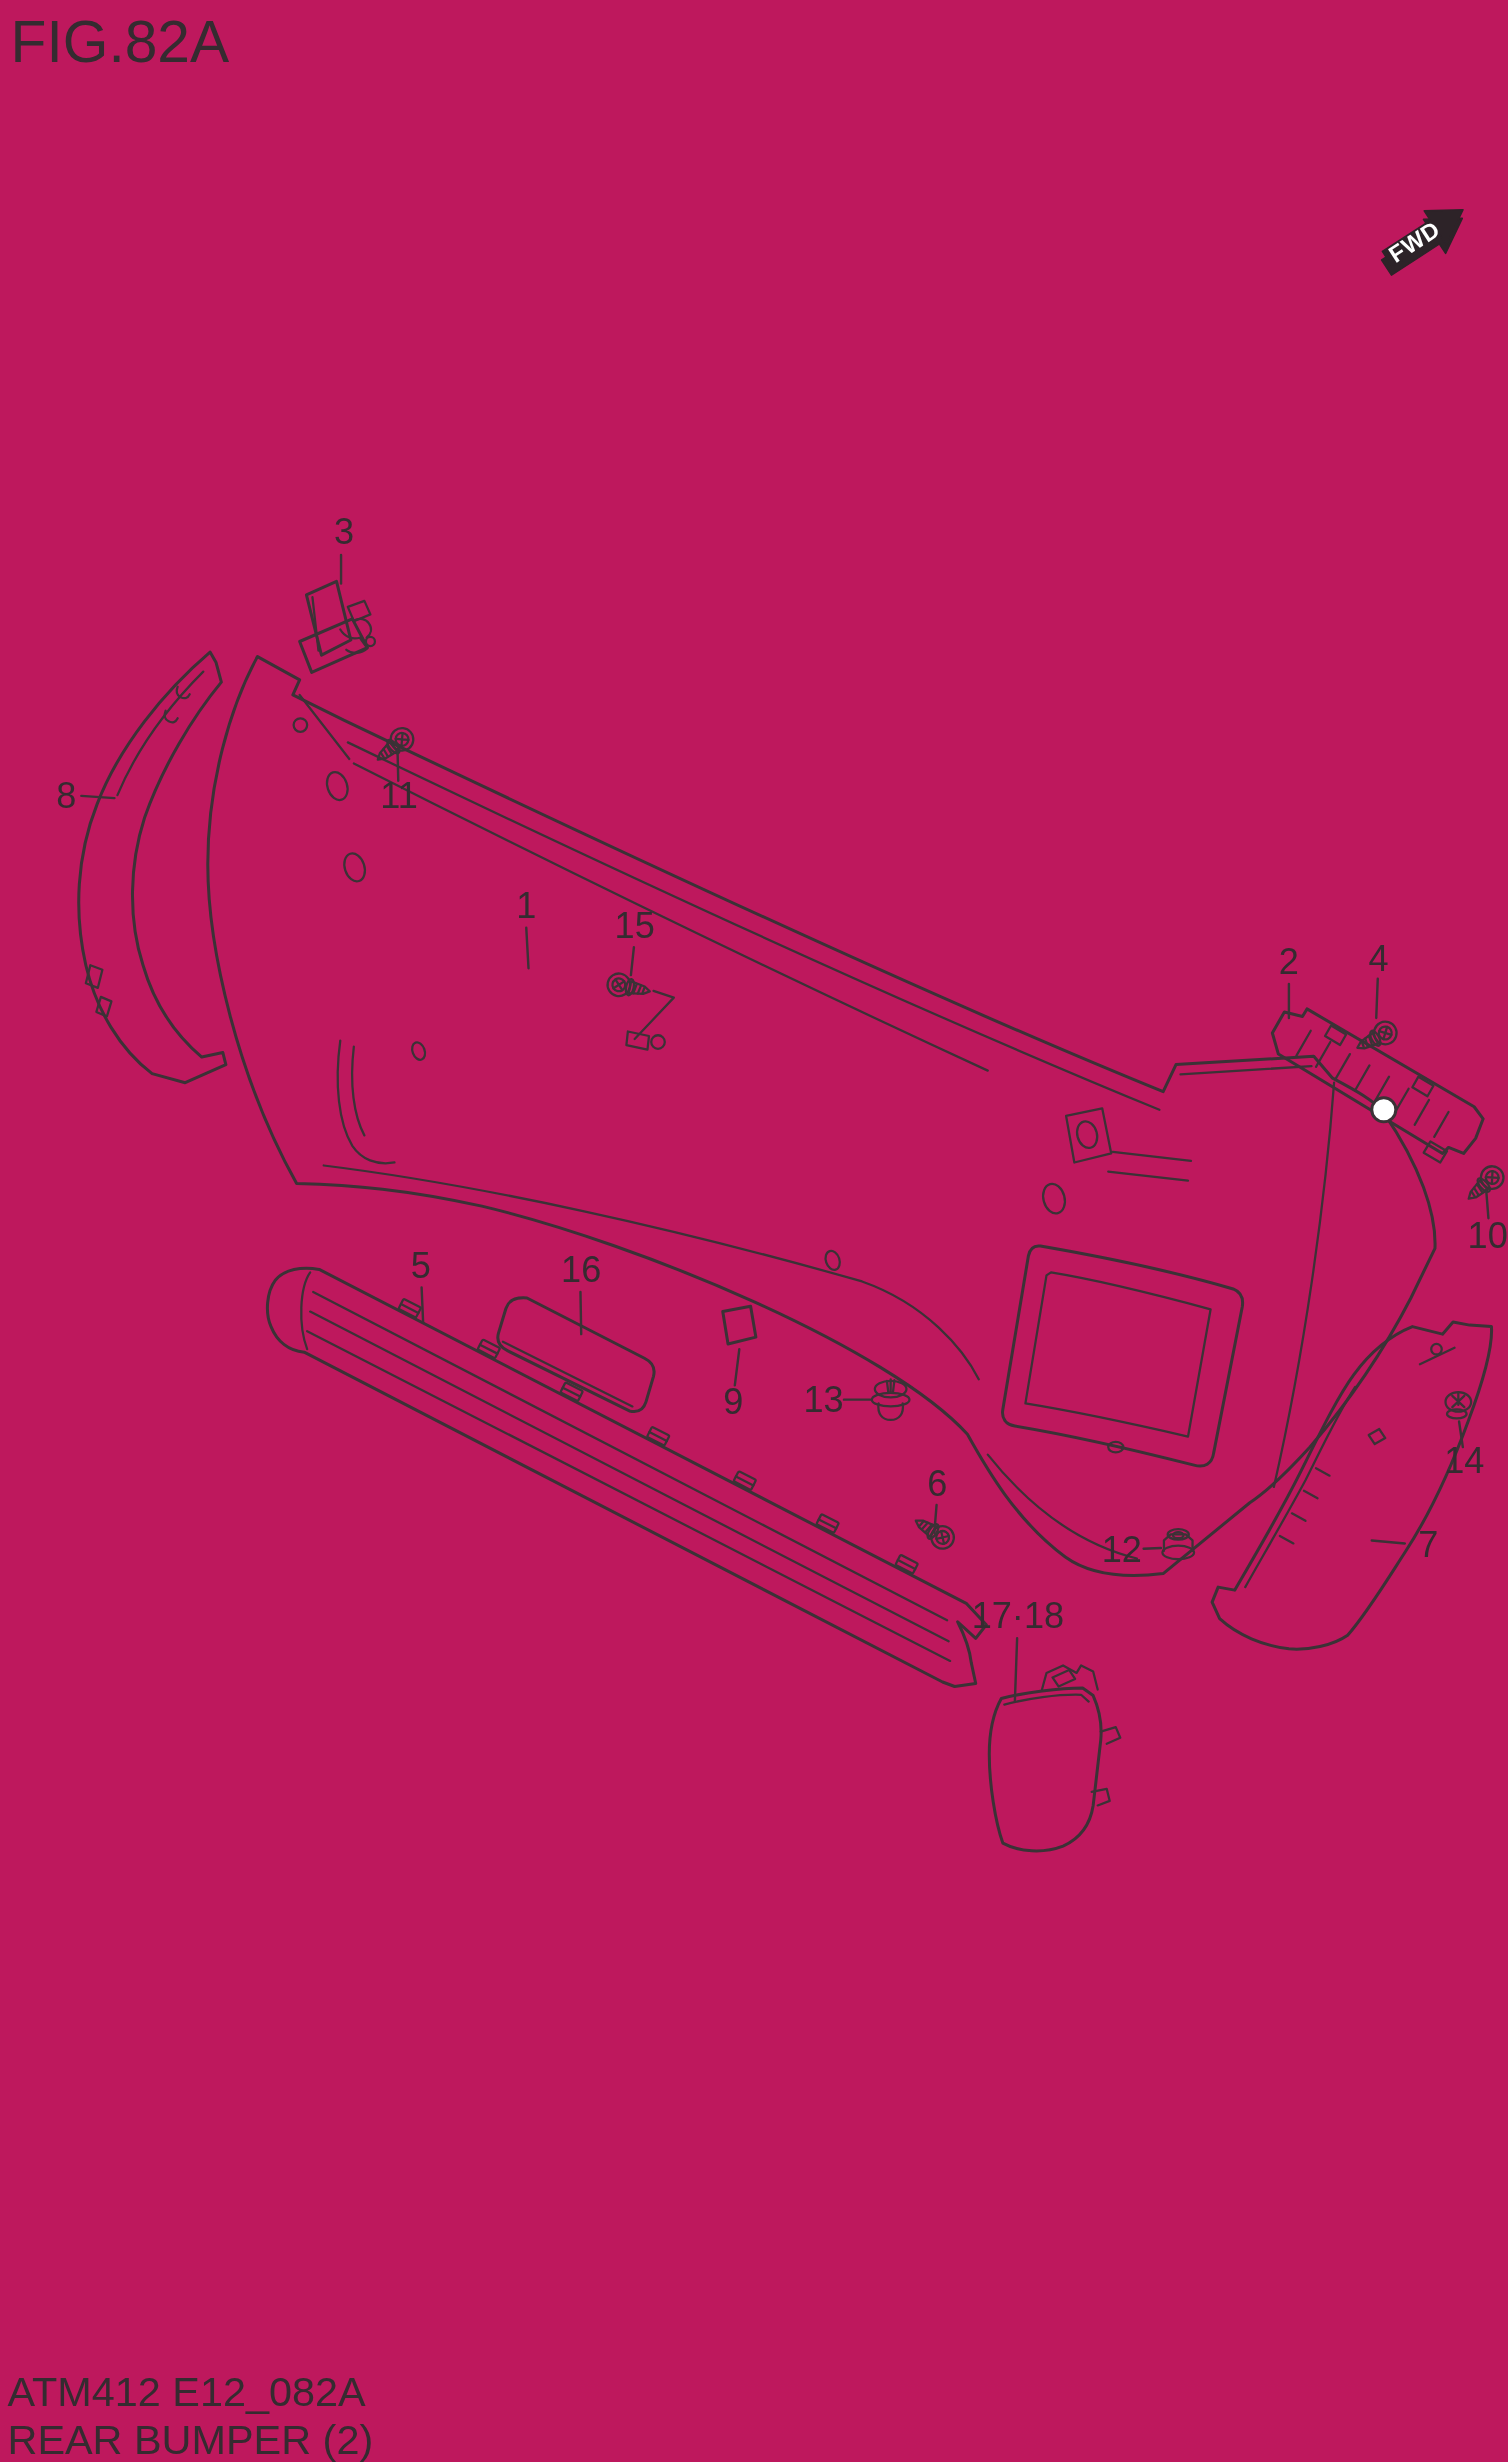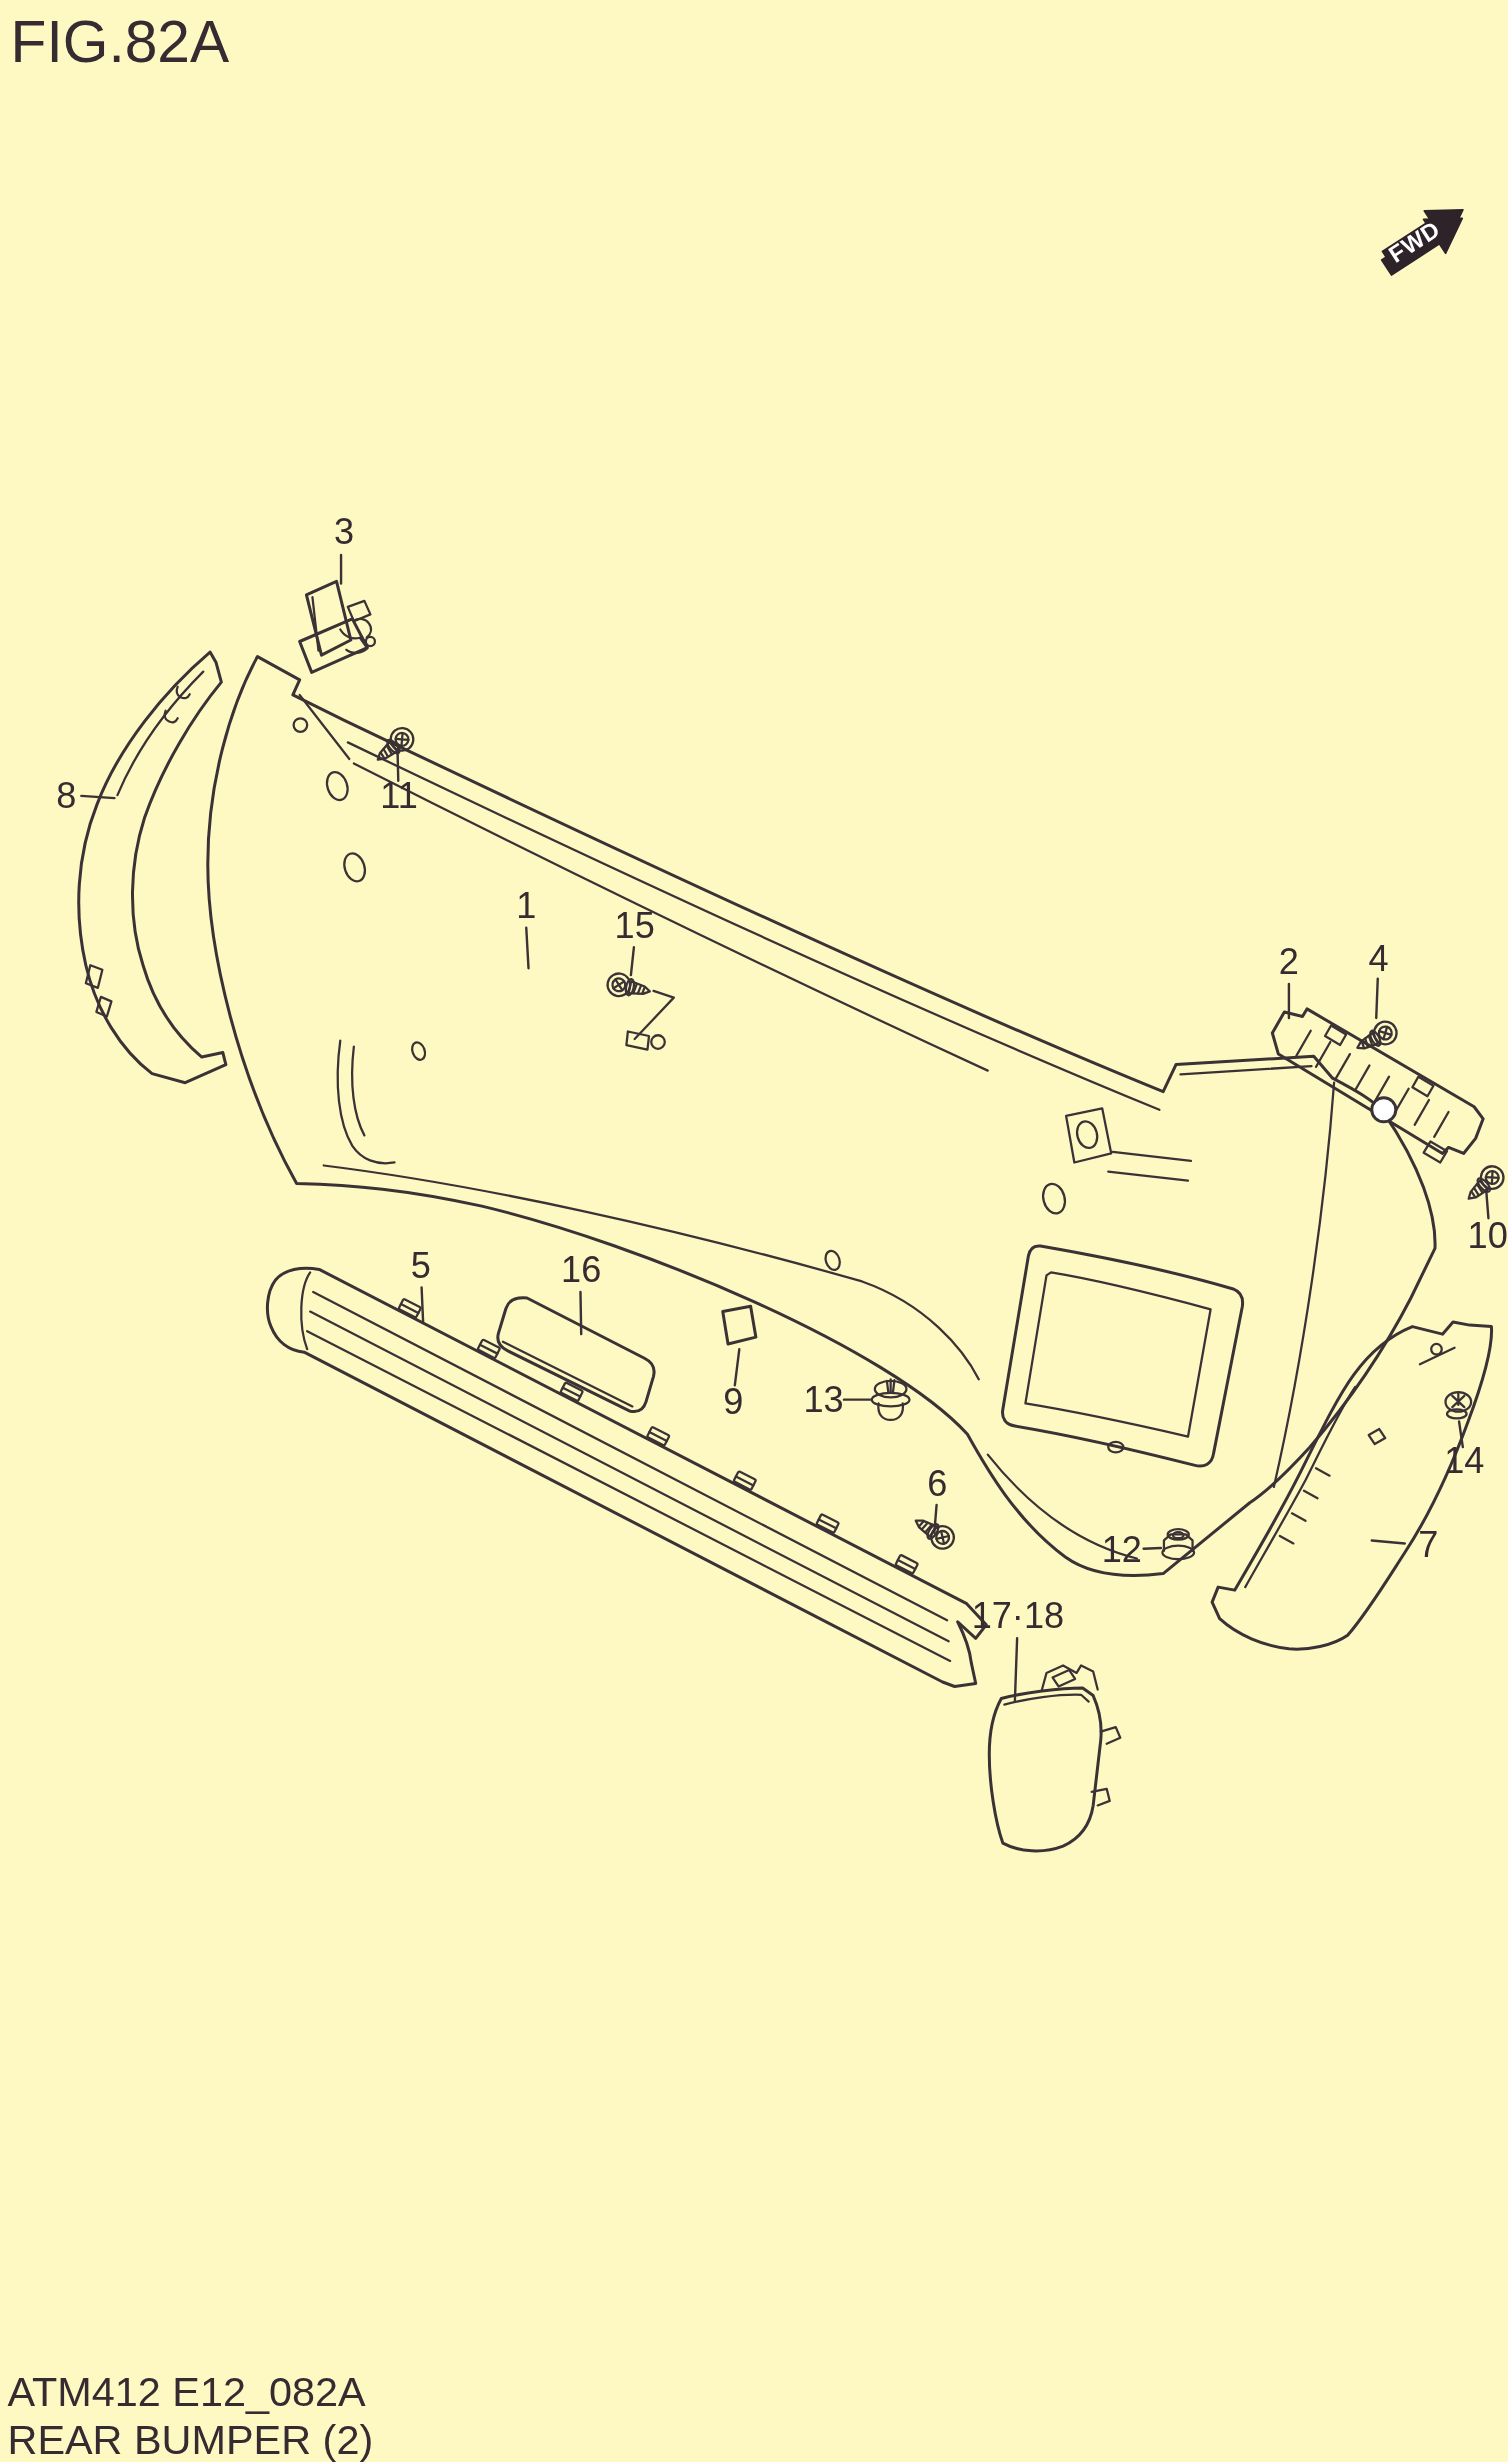--- a/index.html
+++ b/index.html
@@ -1,16 +1,16 @@
 <!DOCTYPE html>
 <html style="font-size:12px"><head>
 <meta charset="utf-8">
 <style>
   html,body{margin:0;padding:0;background:#ffffff;}
-  #page{position:relative;width:1508px;height:2462px;background:#fef9c3;overflow:hidden;
+  #page{position:relative;width:1508px;height:2462px;background:#be185d;overflow:hidden;
         font-family:"Liberation Sans", sans-serif;}
   svg{position:absolute;left:0;top:0;}
   .ln{fill:none;stroke:#3b3236;stroke-width:4;stroke-linecap:round;stroke-linejoin:round;}
   .ln2{fill:none;stroke:#3b3236;stroke-width:3;stroke-linecap:round;stroke-linejoin:round;}
   .fillw{fill:#ffffff;stroke:#3b3236;stroke-width:4;stroke-linejoin:round;}
   .lead{fill:none;stroke:#3b3236;stroke-width:3.2;stroke-linecap:round;}
   .callout{font-size:48px;fill:#352b30;text-anchor:middle;font-family:"Liberation Sans",sans-serif;}
   .title{font-size:78px;fill:#352b30;font-family:"Liberation Sans",sans-serif;}
   .footer{font-size:55px;fill:#352b30;font-family:"Liberation Sans",sans-serif;}
   .fwdtxt{font-size:31px;font-weight:bold;fill:#ffffff;letter-spacing:1px;

